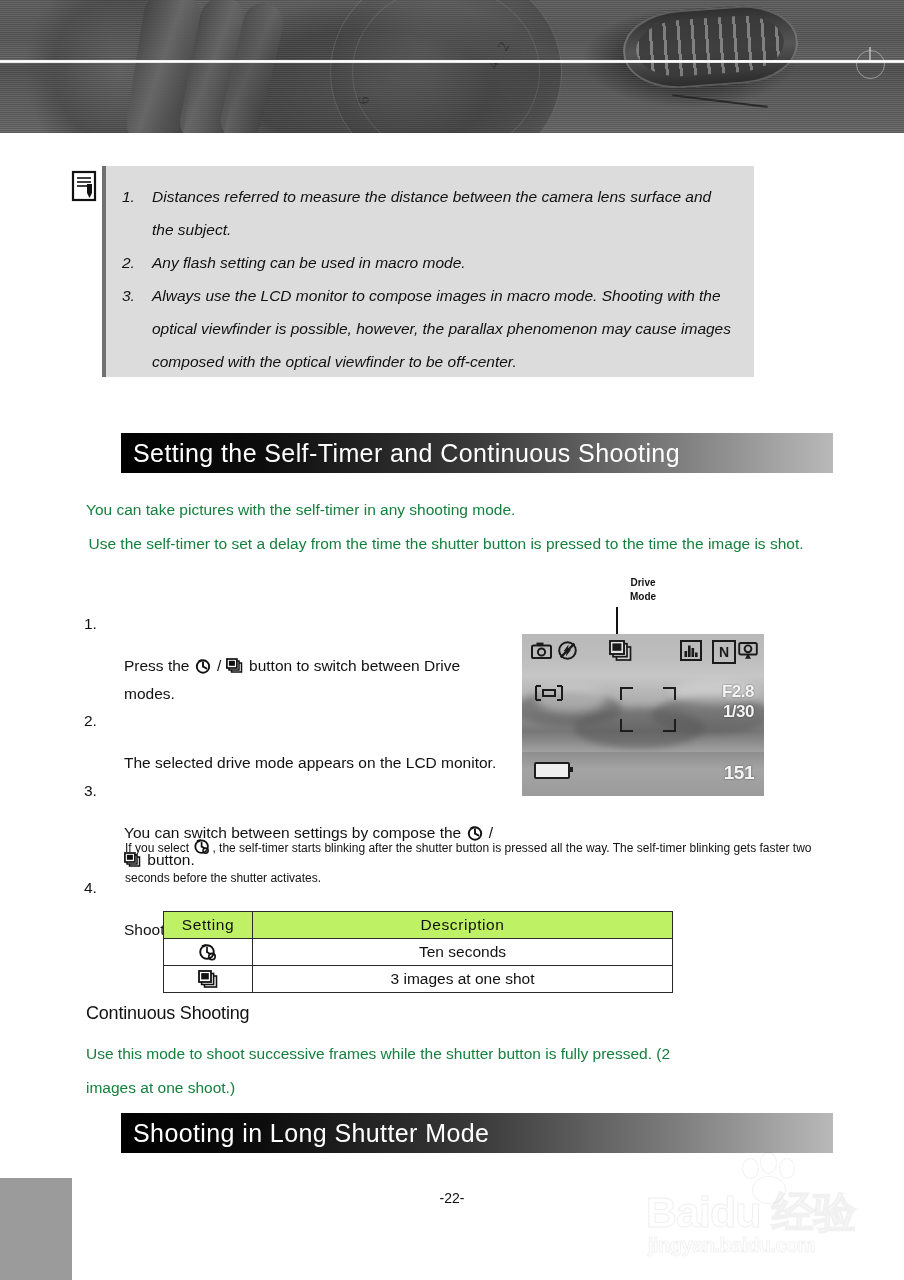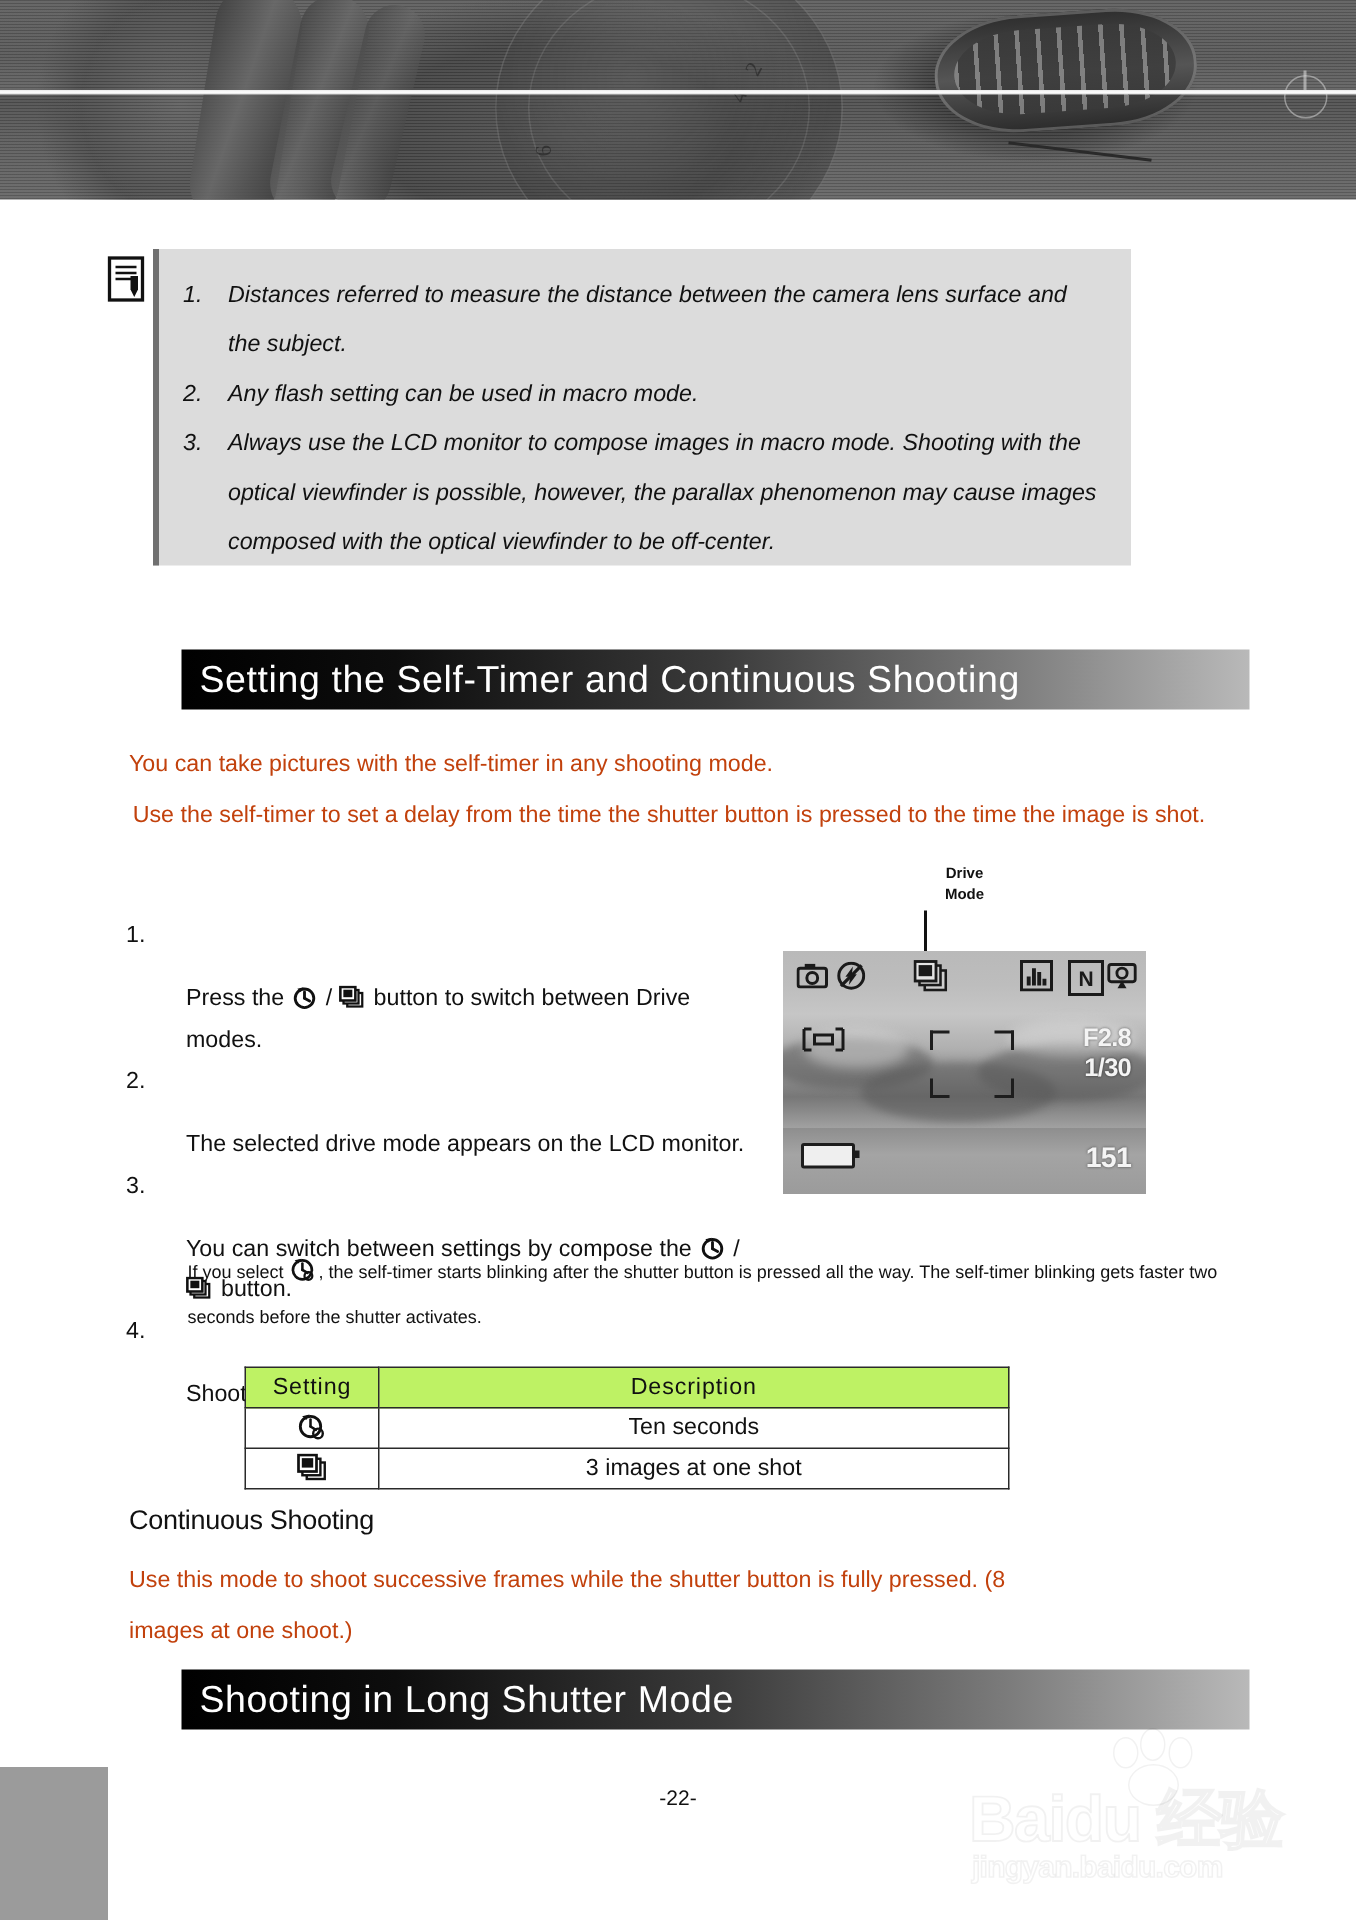--- a/index.html
+++ b/index.html
@@ -105,21 +105,21 @@
     letter-spacing:.4px;
     display:flex;align-items:center;
     padding-left:12px;box-sizing:border-box;margin-left:36px;
   }
   #sec-head-1{top:433px;}
   #sec-head-2{top:1113px;}
 
   
   .body-p{
     position:absolute;left:86px;
-    font-size:15.5px;color:#c2410c;line-height:33px;
+    font-size:15.5px;color:#15803d;line-height:33px;
   }
   #intro-1{top:493px;width:720px;}
   #intro-2{top:527px;width:720px;text-align:center;}
 
   
   .steps{
     position:absolute;left:84px;top:610px;width:420px;
     font-size:15.5px;color:#111;
   }
   .steps .step{display:flex;line-height:27.5px;margin-bottom:0;}
@@ -447,21 +447,21 @@
           <rect x="1" y="1" width="12" height="11" fill="#fff" stroke="#111" stroke-width="1.8"></rect>
           <rect x="3.2" y="3.1" width="7.6" height="6.3" fill="#111"></rect>
         </svg>
       </td>
       <td>3 images at one shot</td>
     </tr>
   </tbody>
 </table>
 
 <div id="sub-head">Continuous Shooting</div>
-<div class="body-p" id="tail-1">Use this mode to shoot successive frames while the shutter button is fully pressed. (8</div>
+<div class="body-p" id="tail-1">Use this mode to shoot successive frames while the shutter button is fully pressed. (2</div>
 <div class="body-p" id="tail-2">images at one shoot.)</div>
 
 <div class="sec-head" id="sec-head-2">Shooting in Long Shutter Mode</div>
 
 <div class="gray-block"></div>
 <div class="page-num">-22-</div>
 
 <div class="watermark">
   <div class="wm-paw">
     <span style="left:0px;top:4px;width:15px;height:19px;"></span>

